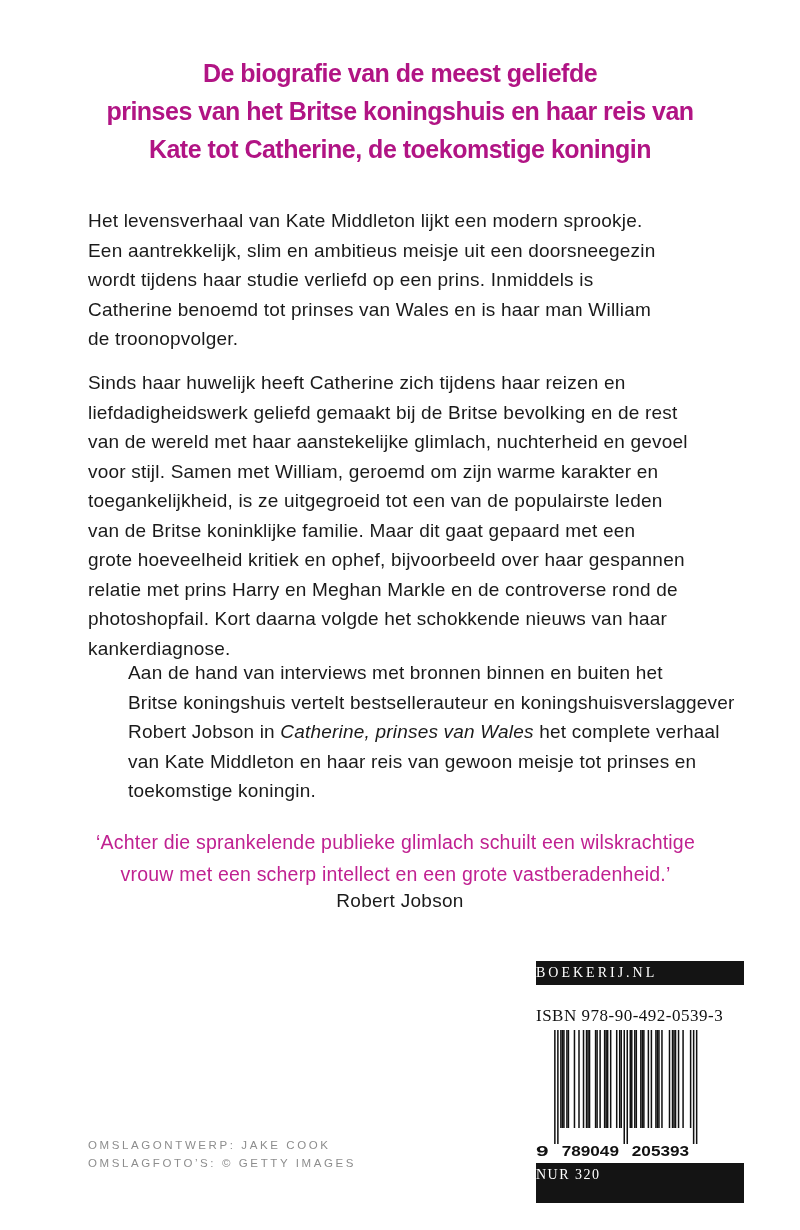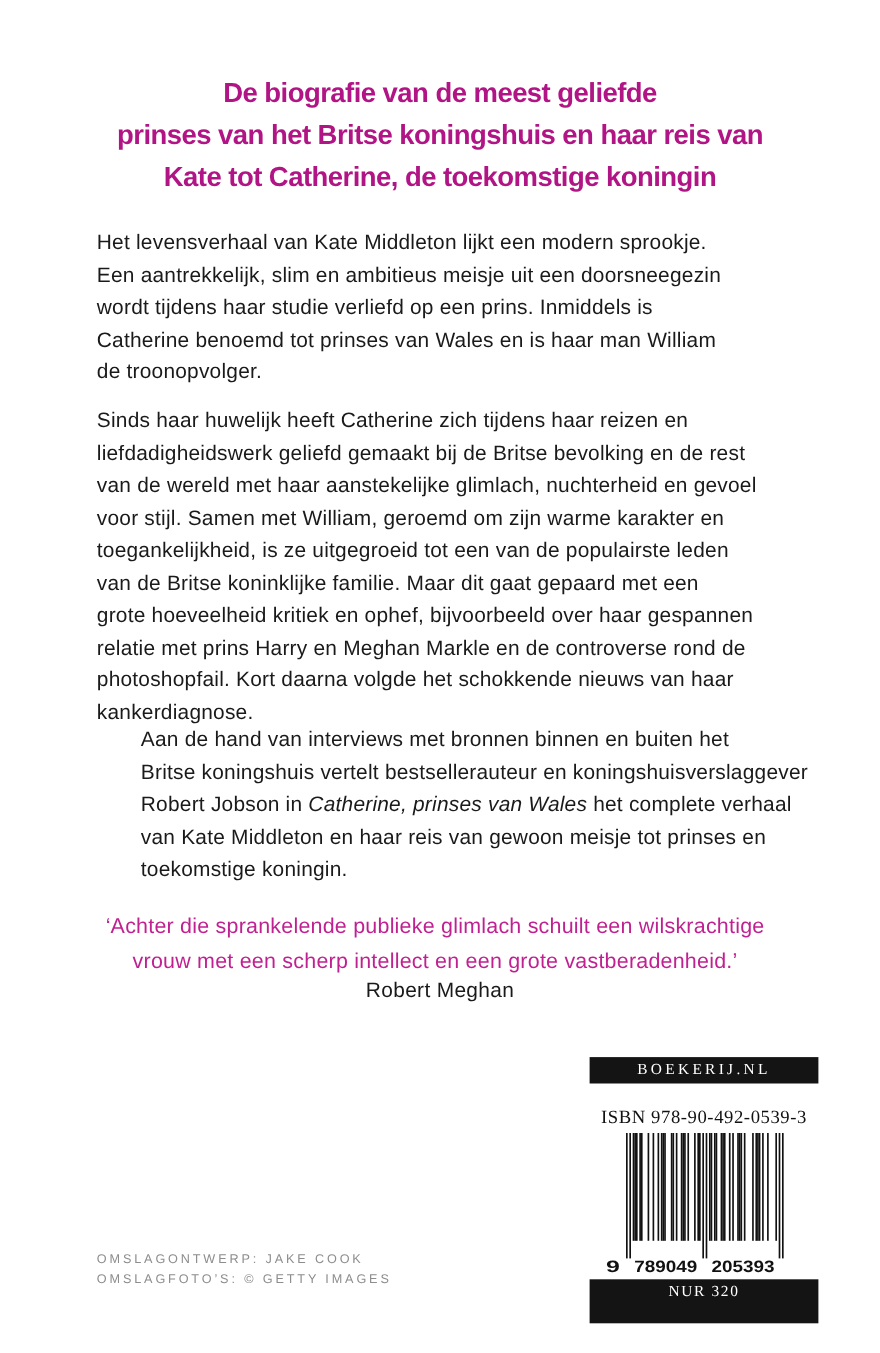--- a/index.html
+++ b/index.html
@@ -8,21 +8,21 @@
     position: relative;
     width: 800px;
     height: 1230px;
     background: #ffffff;
     font-family: "Liberation Sans", sans-serif;
     overflow: hidden;
     margin: 0 auto;
   }
   .headline {
     position: absolute;
-    top: 66px;
+    top: 54px;
     left: 0;
     width: 800px;
     text-align: center;
     font-weight: bold;
     font-size: 25px;
     line-height: 38px;
     letter-spacing: -0.5px;
     color: #b11484;
     white-space: pre-line;
   }
@@ -61,21 +61,20 @@
     text-align: center;
     font-size: 19px;
     color: #1a1a1a;
     letter-spacing: 0.3px;
   }
   .pub-block {
     position: absolute;
     left: 536px;
     top: 961px;
     width: 208px;
-    text-align: center;
   }
   .black-bar {
     background: #141414;
     color: #ffffff;
     font-family: "Liberation Serif", serif;
     text-transform: uppercase;
   }
   .site-bar {
     height: 24px;
     line-height: 24px;
@@ -146,21 +145,21 @@
     <span class="line">Aan de hand van interviews met bronnen binnen en buiten het</span>
     <span class="line">Britse koningshuis vertelt bestsellerauteur en koningshuisverslaggever</span>
     <span class="line"><span>Robert Jobson in </span><span class="italic">Catherine, prinses van Wales</span><span> het complete verhaal</span></span>
     <span class="line">van Kate Middleton en haar reis van gewoon meisje tot prinses en</span>
     <span class="line">toekomstige koningin.</span>
   </p>
 
   <div class="quote">‘Achter die sprankelende publieke glimlach schuilt een wilskrachtige
 vrouw met een scherp intellect en een grote vastberadenheid.’</div>
 
-  <div class="attribution">Robert Meghan</div>
+  <div class="attribution">Robert Jobson</div>
 
   <div class="pub-block">
     <div class="black-bar site-bar">BOEKERIJ.NL</div>
     <div class="isbn-line">ISBN 978-90-492-0539-3</div>
     <div class="barcode-wrap">
       <svg width="178" height="128" viewBox="-12 0 118 128" preserveAspectRatio="none">
         <g id="bars">
             <rect x="0" y="0" width="1" height="114"></rect>
             <rect x="2" y="0" width="1" height="114"></rect>
             <rect x="4" y="0" width="1" height="98"></rect>

